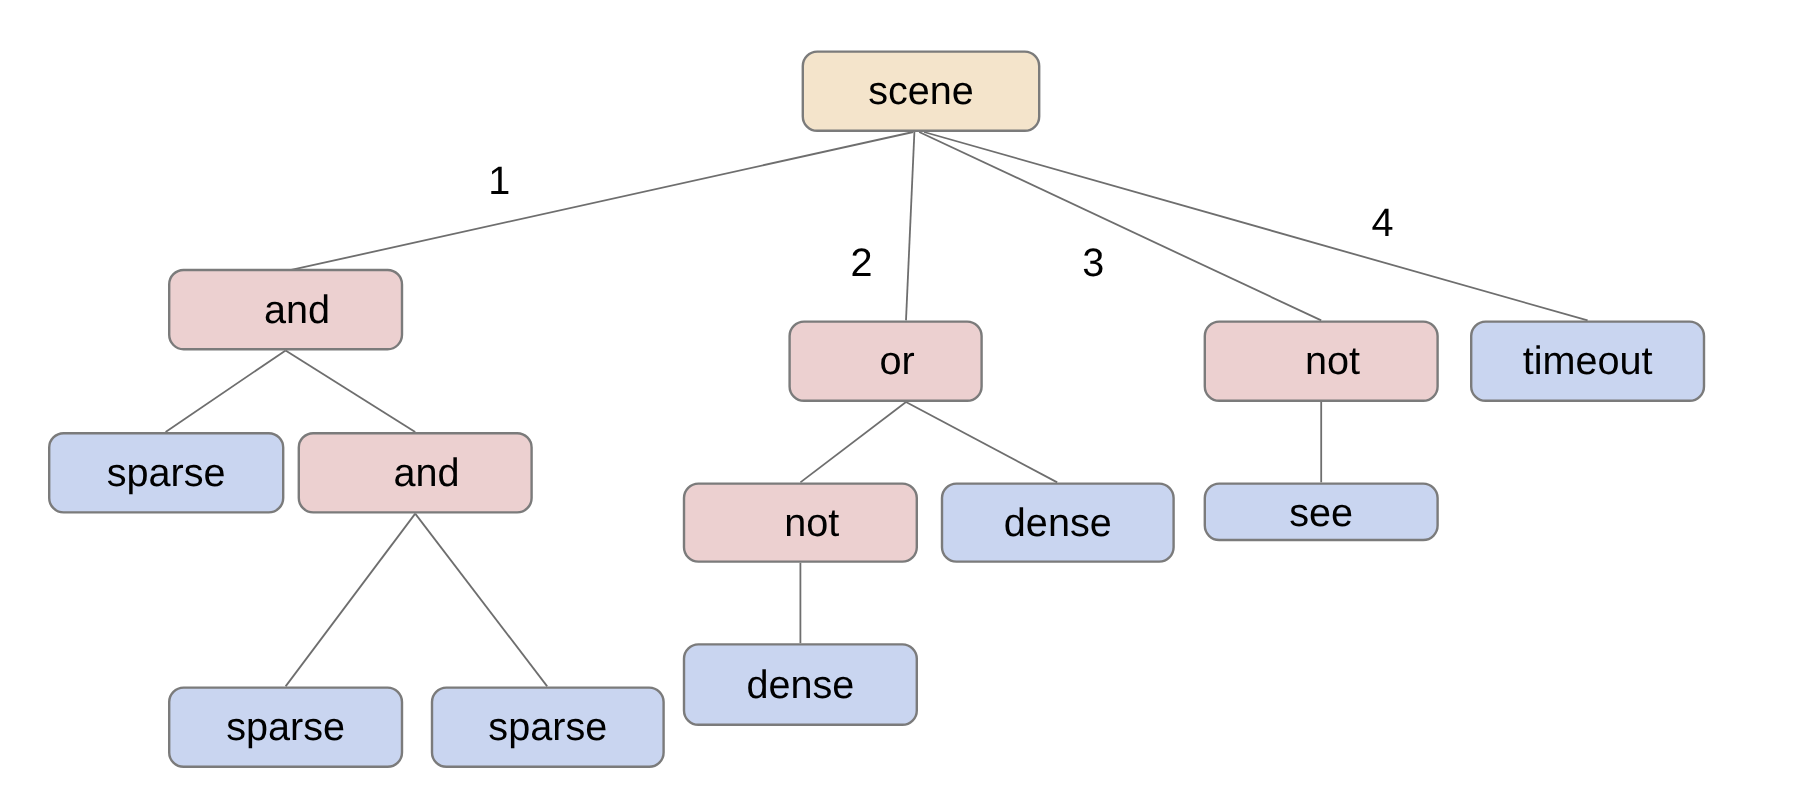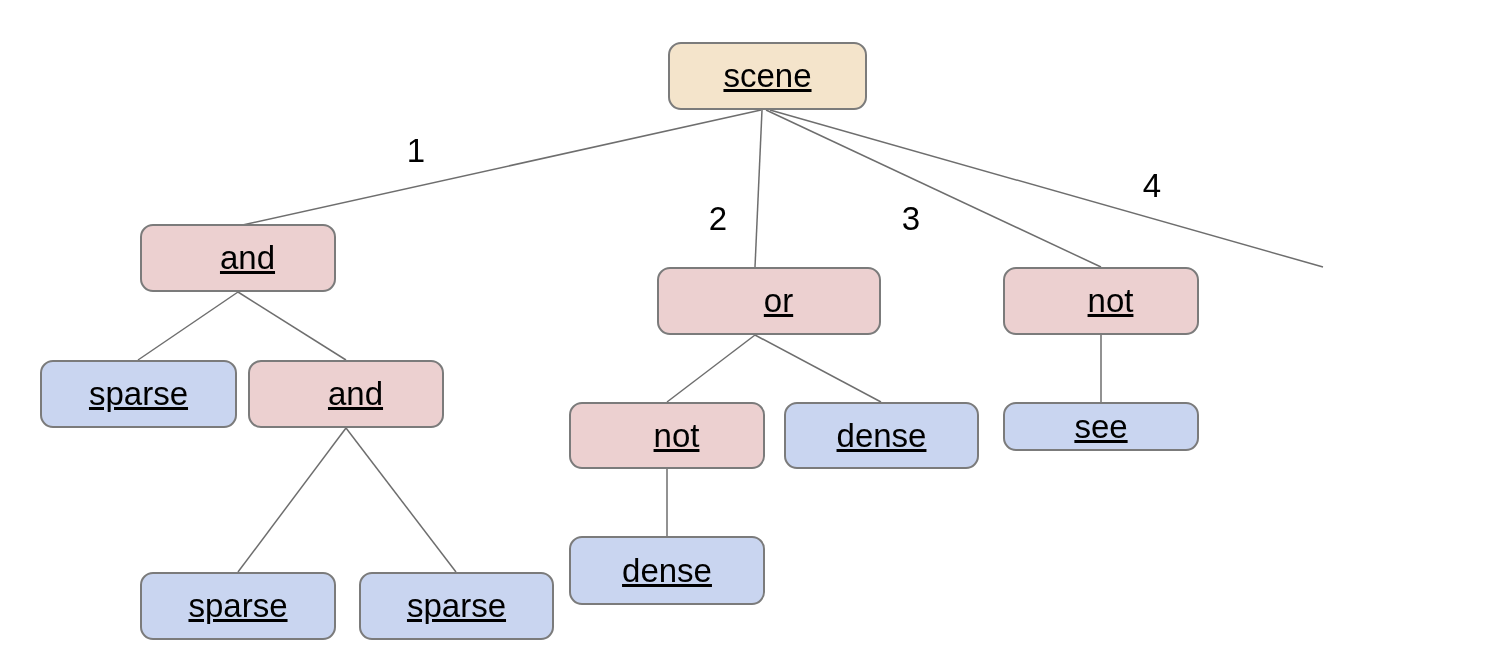--- a/index.html
+++ b/index.html
@@ -29,21 +29,20 @@
   }
   .node{
     position:absolute;
     box-sizing:border-box;
     display:flex;align-items:center;justify-content:center;
     border:2px solid var(--node-border);
     border-radius:13px;
     font-size:33px;
     color:var(--label-text);
     background:#fff;
-    text-decoration:underline;
   }
   .node.root{background:var(--root-fill);}
   .node.operator{background:var(--operator-fill);padding-left:19px;}
   .node.leaf{background:var(--leaf-fill);}
 </style>
 </head>
 <body>
 
 <div class="canvas">
 
@@ -64,24 +63,25 @@
     <text x="416" y="162">1</text>
     <text x="718" y="230">2</text>
     <text x="911" y="230">3</text>
     <text x="1152" y="197">4</text>
   </svg>
 
   <div class="node root" style="left:668px;top:42px;width:199px;height:68px">scene</div>
 
   <div class="node operator" style="left:140px;top:224px;width:196px;height:68px">and</div>
 
-  <div class="node operator" style="left:657px;top:267px;width:224px;height:68px">or</div>
+  <div class="node operator" style="left:657px;top:267px;width:162px;height:68px">or</div>
 
   <div class="node operator" style="left:1003px;top:267px;width:196px;height:68px">not</div>
 
+  <div class="node leaf" style="left:1225px;top:267px;width:196px;height:68px">timeout</div>
 
   <div class="node leaf" style="left:40px;top:360px;width:197px;height:68px">sparse</div>
 
   <div class="node operator" style="left:248px;top:360px;width:196px;height:68px">and</div>
 
   <div class="node operator" style="left:569px;top:402px;width:196px;height:67px">not</div>
 
   <div class="node leaf" style="left:784px;top:402px;width:195px;height:67px">dense</div>
 
   <div class="node leaf" style="left:1003px;top:402px;width:196px;height:49px">see</div>

